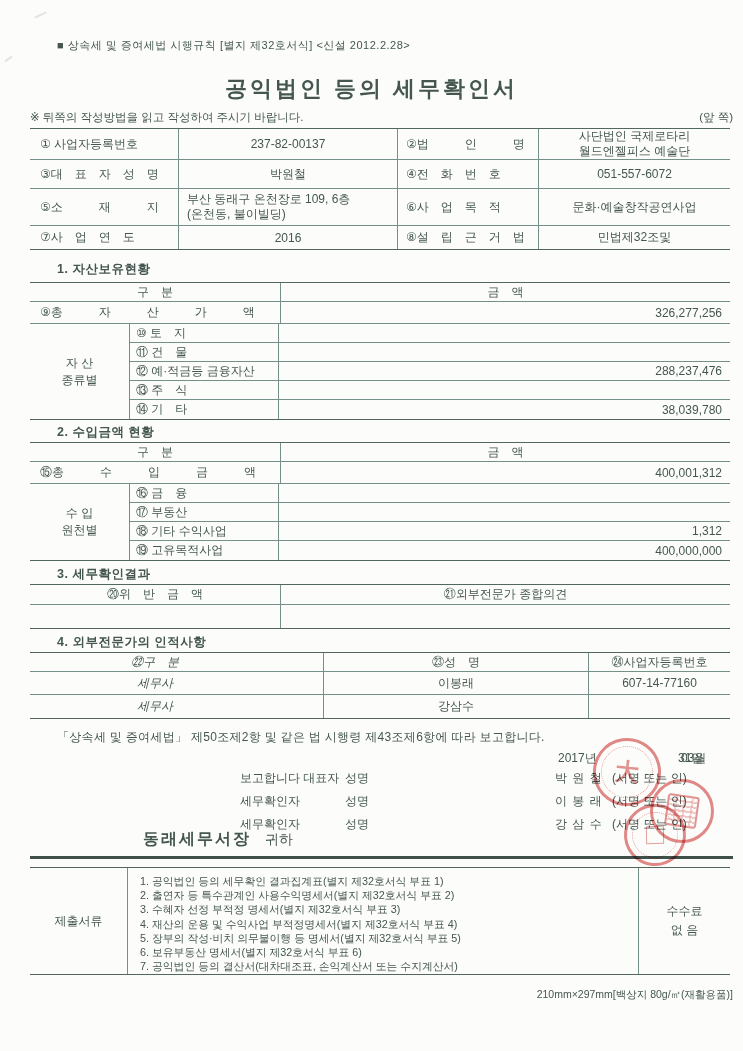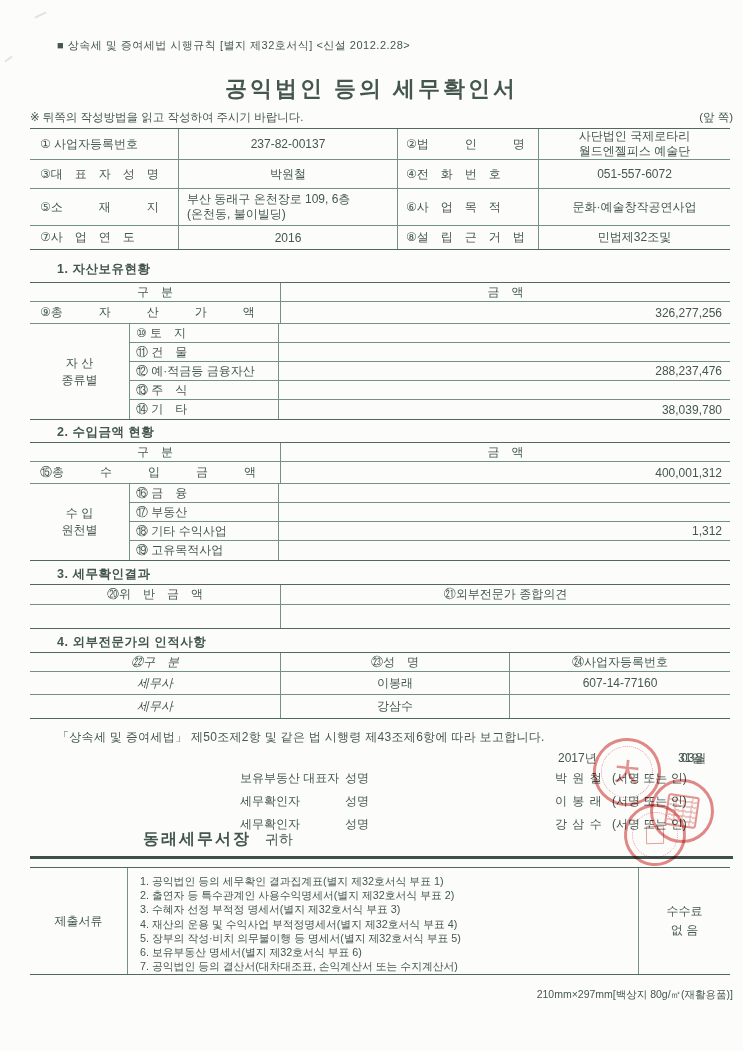--- a/index.html
+++ b/index.html
@@ -61,21 +61,21 @@
   .res-head{display:flex;height:20px;border-bottom:1px solid var(--line);}
   .res-c1{width:250px;}
   .res-c2{flex:1;border-left:1px solid var(--line);}
   .res-body{display:flex;height:23px;}
 
   
   .exp-row{display:flex;height:23px;border-bottom:1px solid var(--line);}
   .exp-row.head{height:19px;}
   .exp-row:last-child{border-bottom:none;}
   .exp-c1{width:250px;font-style:italic;}
-  .exp-c2{width:230px;border-left:1px solid var(--line);border-right:1px solid var(--line);}
+  .exp-c2{width:266px;border-left:1px solid var(--line);border-right:1px solid var(--line);margin-left:43px;}
   .exp-c3{flex:1;}
 
   
   .declaration{left:57px;top:729px;font-size:12px;letter-spacing:.3px;}
   .date-row{top:750px;}
   .date-year{left:558px;}
   .date-month{left:633px;margin-left:48px;}
   .date-day{left:678px;}
   .sig-row{left:240px;width:460px;height:23px;}
   .sig-role{position:absolute;left:10px;top:0;}
@@ -220,20 +220,21 @@
       <div class="item-row">
         <div class="cell item-label">⑰ 부동산</div>
         <div class="cell r item-value"></div>
       </div>
       <div class="item-row">
         <div class="cell item-label">⑱ 기타 수익사업</div>
         <div class="cell r item-value">1,312</div>
       </div>
       <div class="item-row">
         <div class="cell item-label">⑲ 고유목적사업</div>
+        <div class="cell r item-value">400,000,000</div>
       </div>
     </div>
   </div>
 </div>
 
 <div class="abs sec-title" style="top:566px;">3. 세무확인결과</div>
 <div class="abs tbl" style="top:584px;">
   <div class="res-head">
     <div class="cell c res-c1">⑳위　반　금　액</div>
     <div class="cell c res-c2">㉑외부전문가 종합의견</div>
@@ -262,21 +263,21 @@
   </div>
 </div>
 
 <div class="abs declaration">「상속세 및 증여세법」 제50조제2항 및 같은 법 시행령 제43조제6항에 따라 보고합니다.</div>
 
 <div class="abs date-row date-year">2017년</div>
 <div class="abs date-row date-month">03월</div>
 <div class="abs date-row date-day">31일</div>
 
 <div class="abs sig-row" style="top:770px;">
-  <span class="sig-role" style="left:0;">보유부동산 대표자</span>
+  <span class="sig-role" style="left:0;">보고합니다 대표자</span>
   <span class="sig-field">성명</span>
   <span class="sig-name">박 원 철</span>
   <span class="sig-seal">(서명 또는 인)</span>
 </div>
 <div class="abs sig-row" style="top:793px;">
   <span class="sig-role" style="left:0;">세무확인자</span>
   <span class="sig-field">성명</span>
   <span class="sig-name">이 봉 래</span>
   <span class="sig-seal">(서명 또는 인)</span>
 </div>

